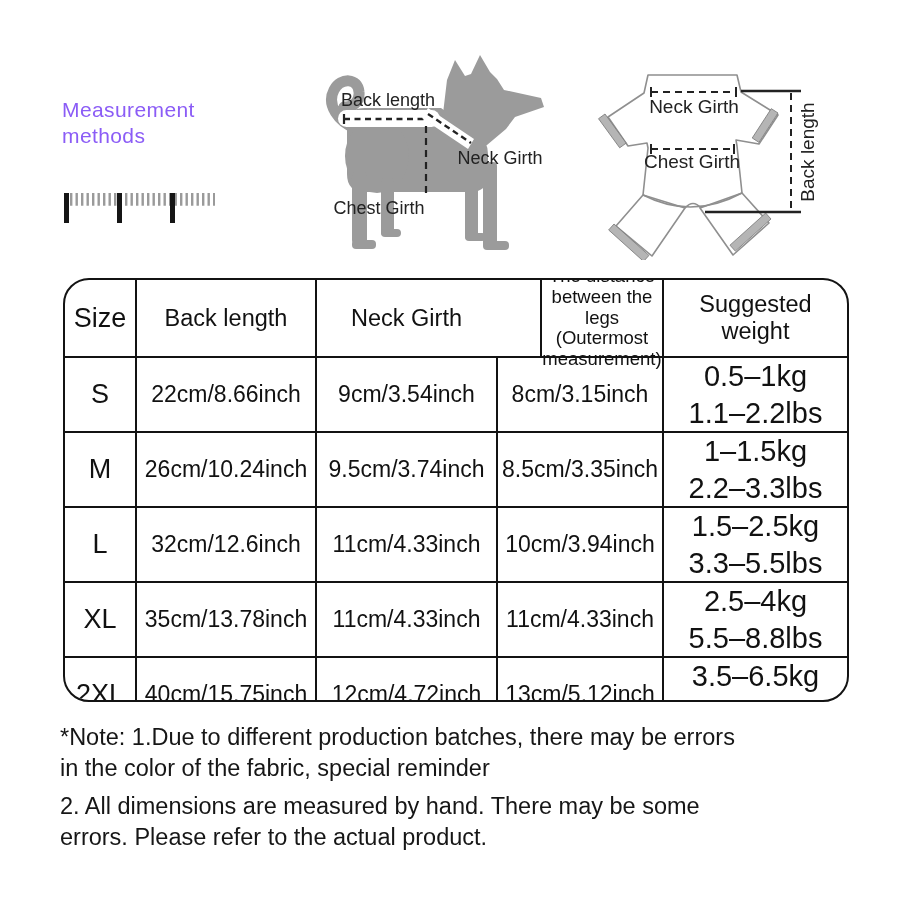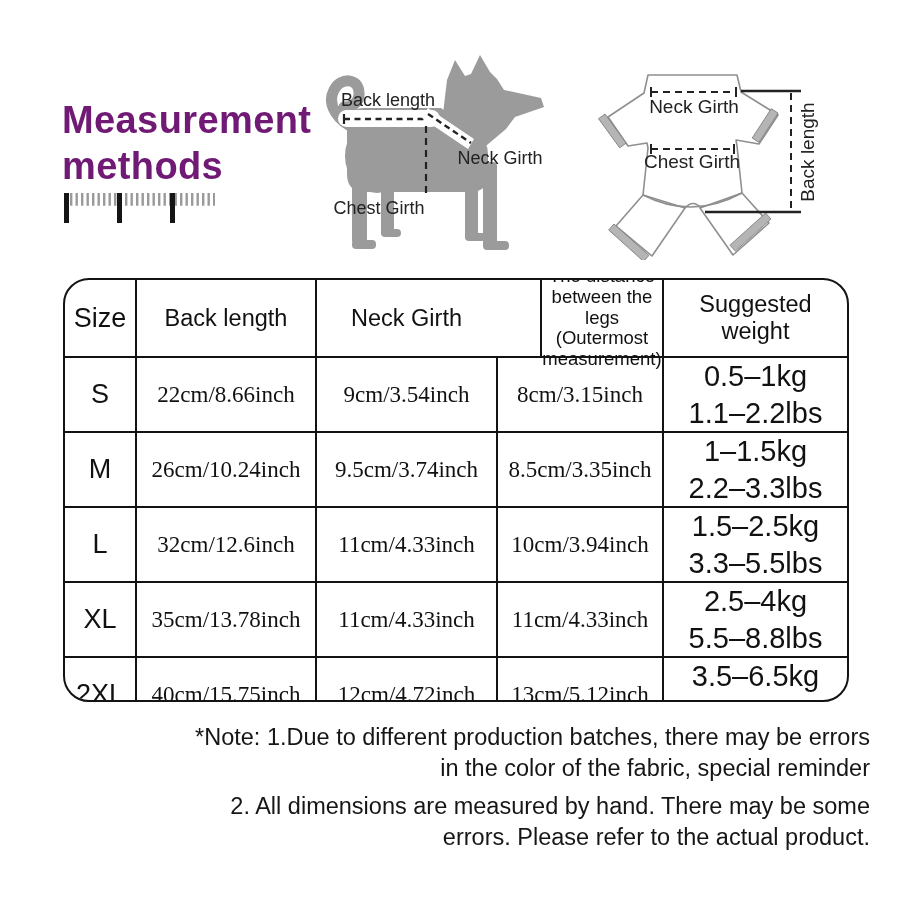--- a/index.html
+++ b/index.html
@@ -3,21 +3,21 @@
 <meta charset="utf-8">
 <style>
   html,body{margin:0;padding:0;background:#fff;}
   .canvas{
     position:relative;width:900px;height:900px;background:#fff;overflow:hidden;
     font-family:"Liberation Sans","DejaVu Sans",sans-serif;color:#1a1a1a;
   }
   
   .heading{
     position:absolute;left:62px;top:97px;
-    font-size:38px;font-weight:bold;color:#701a75;
+    font-size:21px;font-weight:normal;color:#8b5cf6;
     line-height:1.22;letter-spacing:0.4px;
   }
   
   .ruler{position:absolute;left:62px;top:192px;}
   
   .dog-svg{position:absolute;left:325px;top:46px;}
   .garment-svg{position:absolute;left:595px;top:55px;}
   .diag-label{font-size:18px;fill:#222;}
   .diag-label-lg{font-size:19px;fill:#222;}
   
@@ -32,28 +32,28 @@
   .c{
     display:flex;flex-direction:column;align-items:center;justify-content:center;
     border-left:2px solid #131313;border-top:2px solid #131313;
     text-align:center;color:#111;
   }
   .c.cl0{border-left:none;}
   .c.r0{border-top:none;}
   .fs-size{font-size:27px;}
   .fs-head{font-size:23.5px;}
   .fs-dist{font-size:18.5px;line-height:1.12;margin-left:44px;}
-  .fs-data{font-size:23px;font-family:Liberation Serif, serif;}
+  .fs-data{font-size:23px;}
   .fs-weight{font-size:29px;line-height:1.26;}
   
   .notes{
     position:absolute;left:60px;top:722px;width:810px;
     font-size:23.5px;line-height:1.34;color:#161616;
   }
-  .notes p{margin:0;text-align:right;}
+  .notes p{margin:0;}
   .notes p + p{margin-top:6px;}
 </style>
 </head>
 <body>
 
 <div class="canvas">
 
   <div class="heading">
     <div>Measurement</div>
     <div>methods</div>

